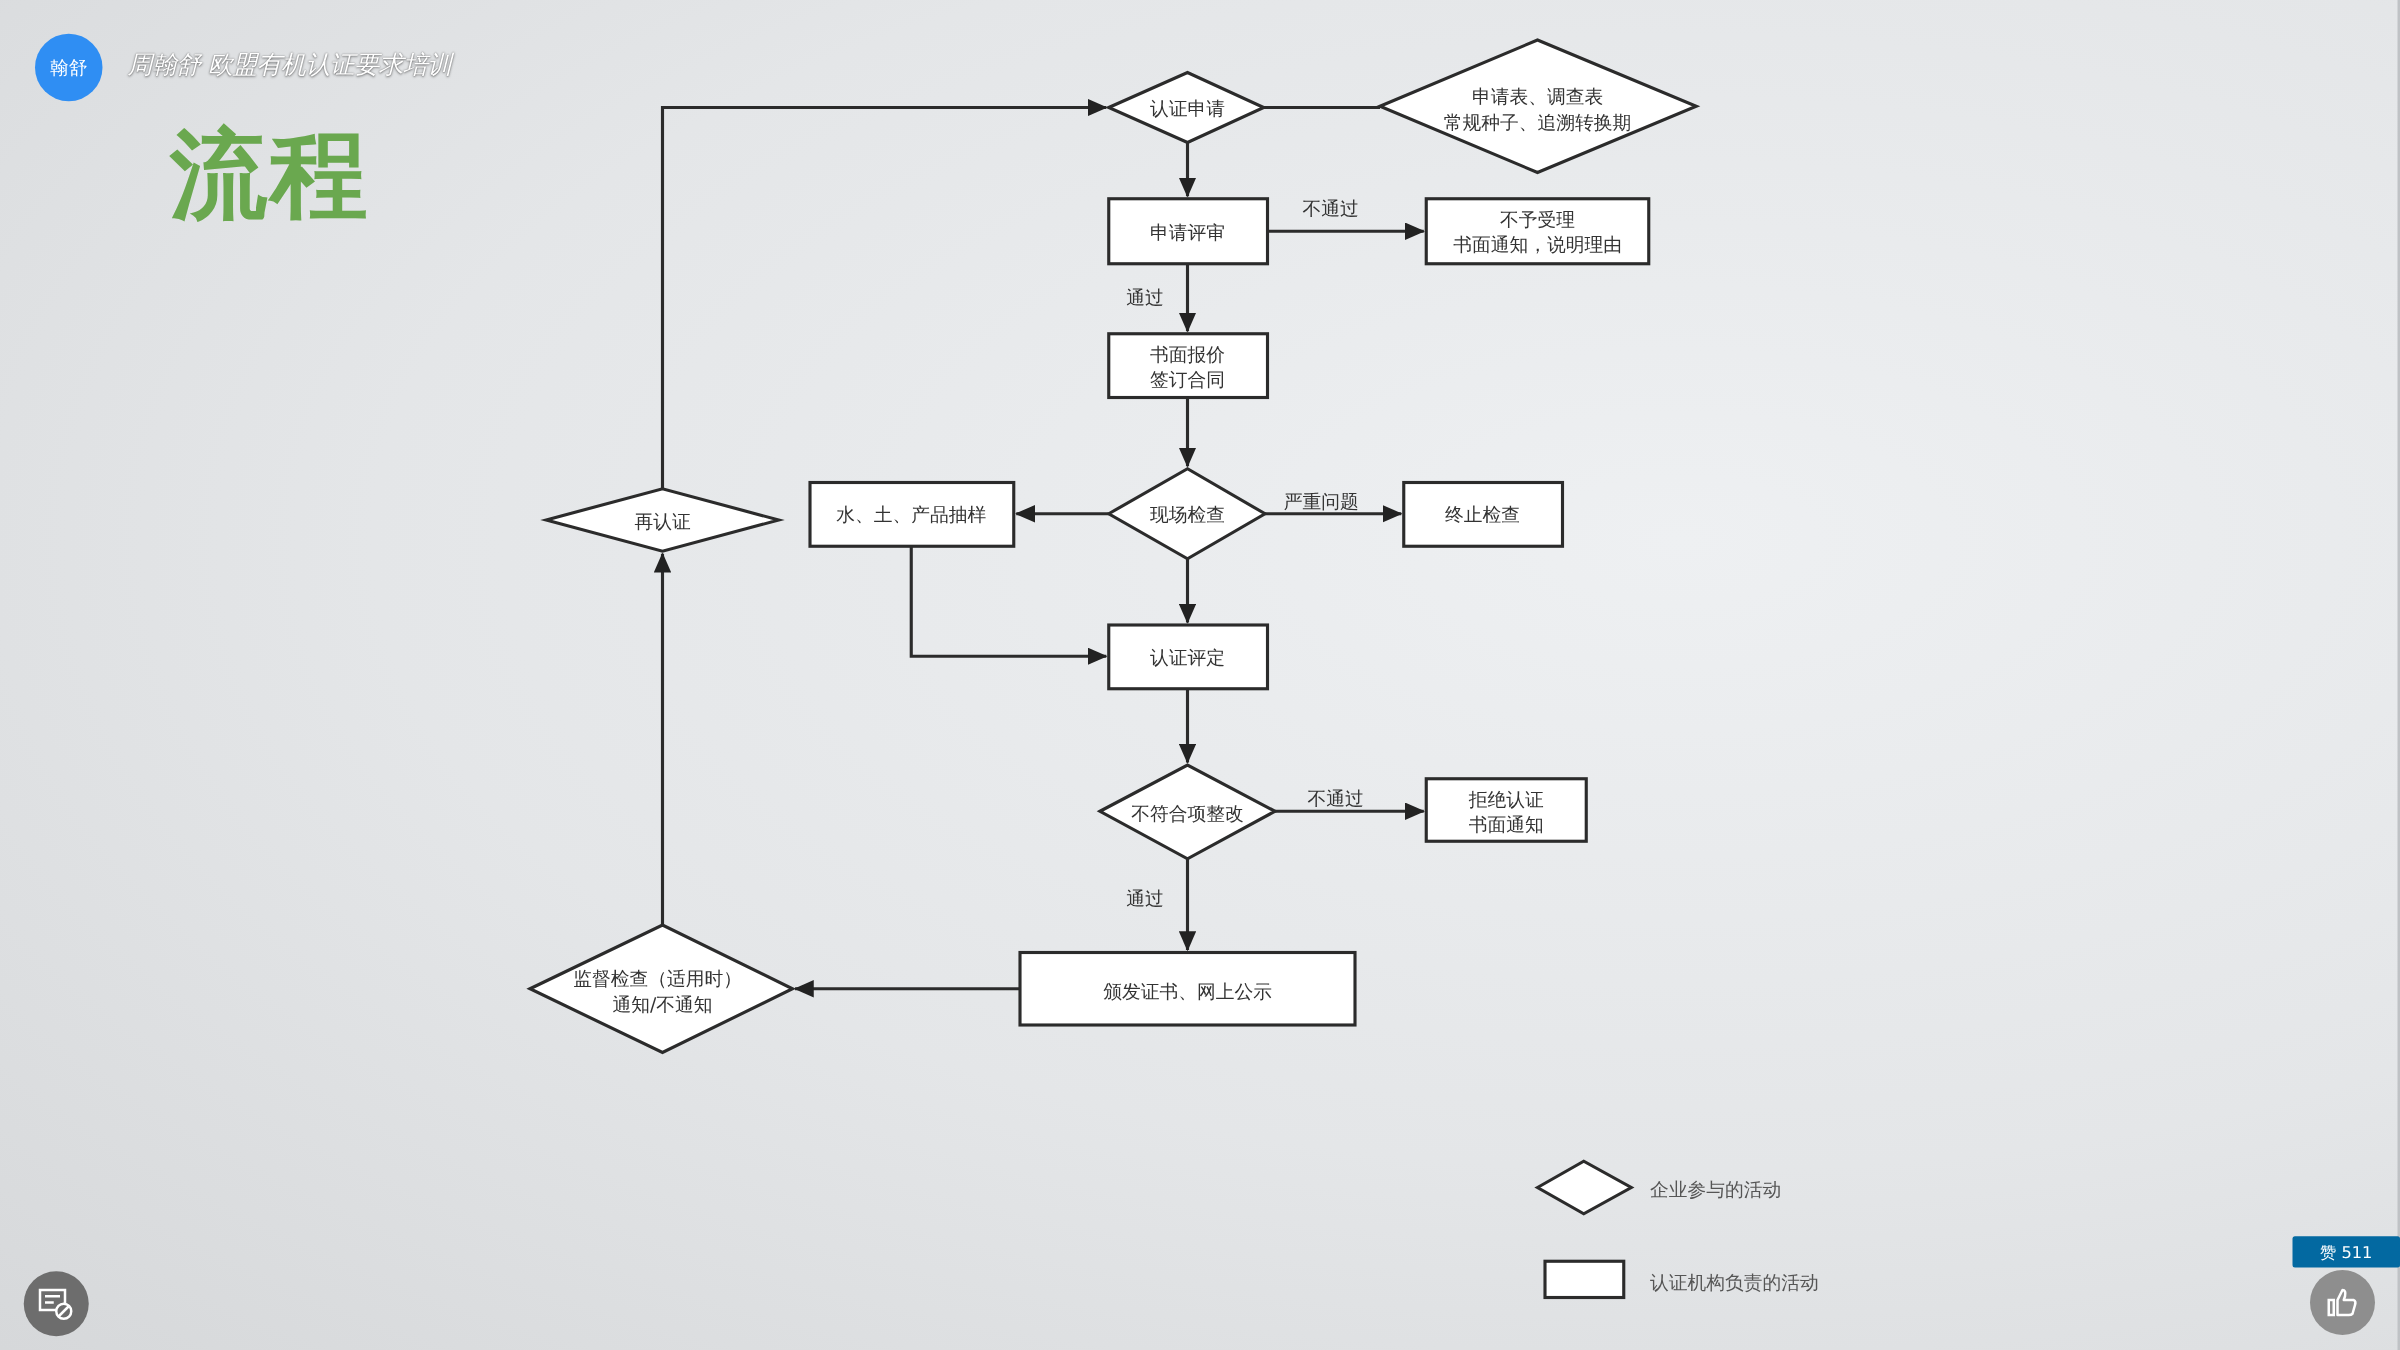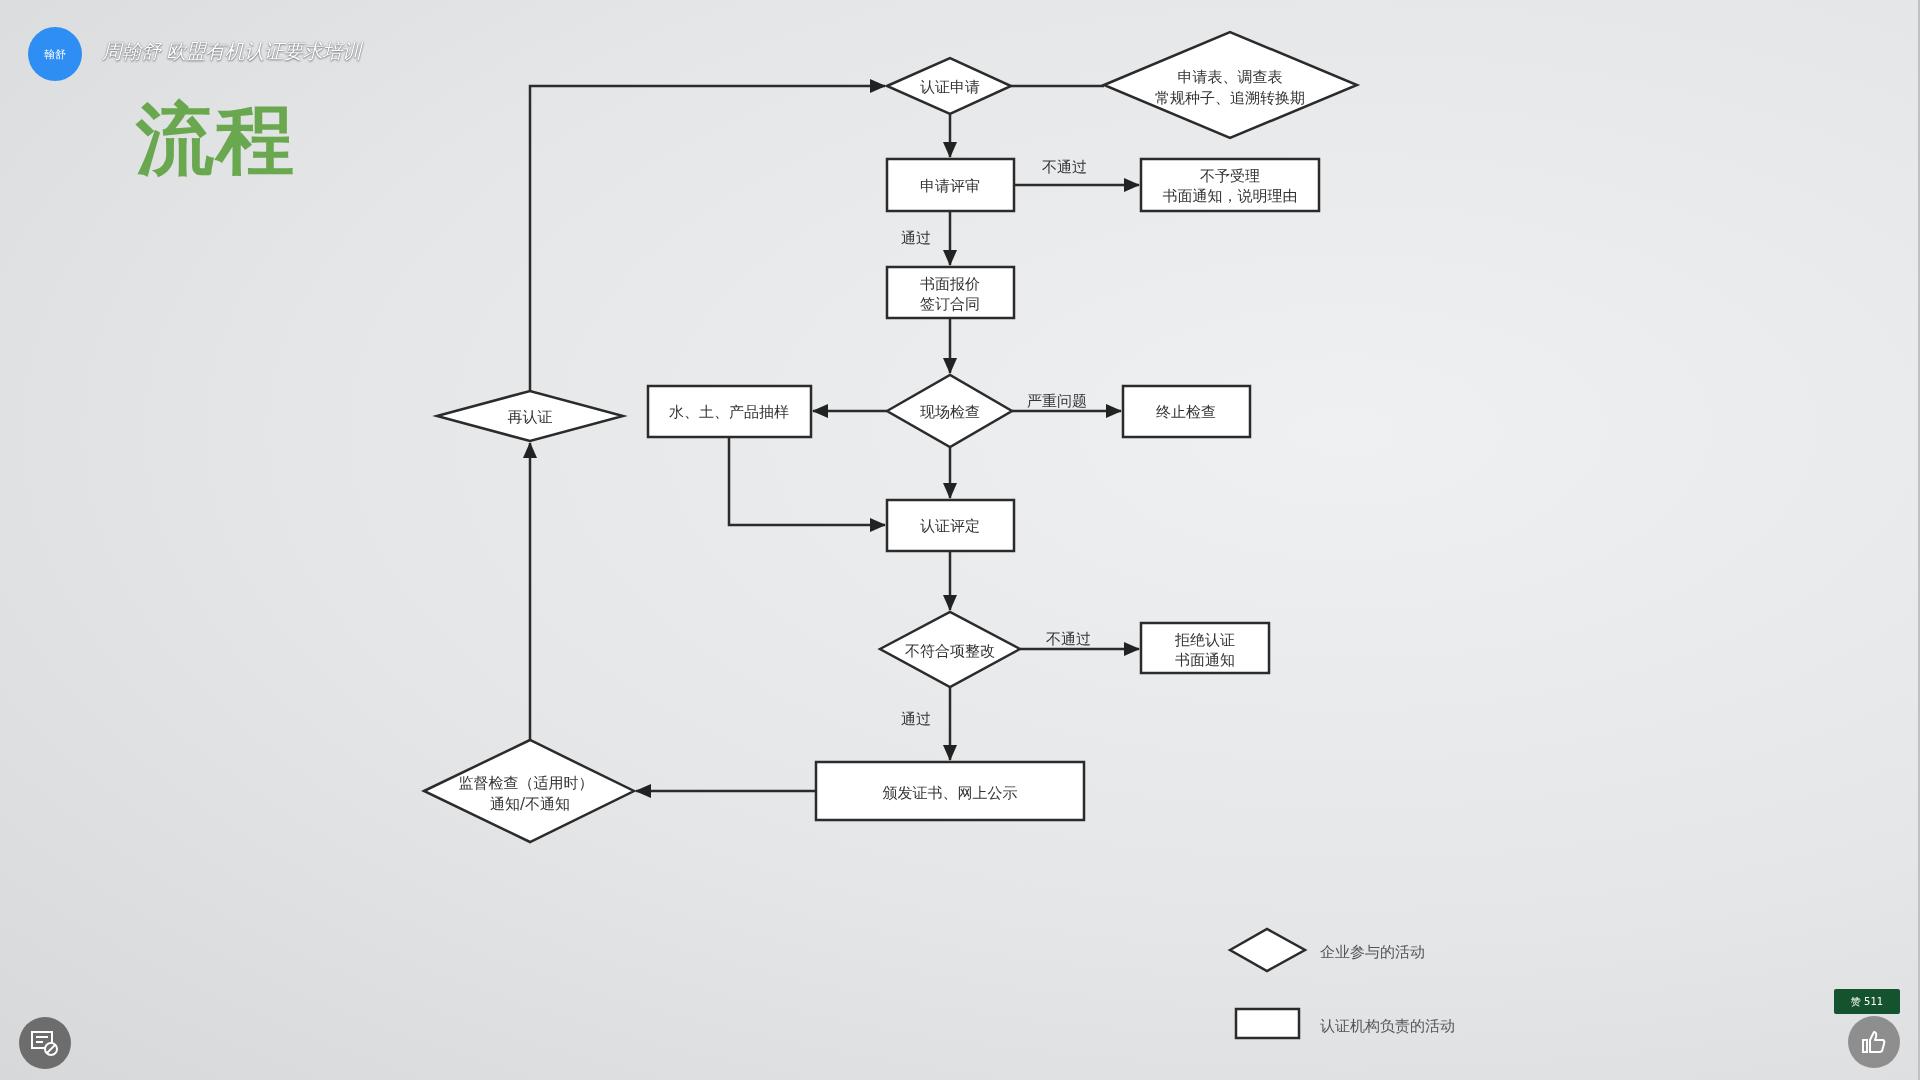--- a/index.html
+++ b/index.html
@@ -1,31 +1,31 @@
 <!DOCTYPE html>
 <html><head>
 <meta charset="utf-8">
 <style>
   html,body{margin:0;padding:0;}
   body{width:1920px;height:1080px;overflow:hidden;position:relative;
     background:radial-gradient(ellipse at 70% 40%, #eef0f2 0%, #e4e6e8 55%, #d6d8da 100%);
     font-family:"DejaVu Sans","Liberation Sans",sans-serif;}
   .right-edge{position:absolute;right:0;top:0;width:2px;height:1080px;background:#bfc2c5;}
   .avatar{position:absolute;left:28px;top:27px;width:54px;height:54px;border-radius:50%;
-    background:#2f8ef3;color:#fff;font-size:11px;display:flex;align-items:center;justify-content:center;}
+    background:#2f8ef3;color:#fff;font-size:15px;display:flex;align-items:center;justify-content:center;}
   .title{position:absolute;left:102px;top:38px;font-size:20px;color:#ffffff;
     text-shadow:0 1px 2px rgba(0,0,0,.45),0 0 1px rgba(0,0,0,.5);letter-spacing:-0.5px;font-style:italic;}
   .slide-heading{position:absolute;left:136px;top:88px;font-size:78px;font-weight:bold;color:#6aa84f;
     font-family:Liberation Sans, sans-serif;letter-spacing:2px;}
   svg.flow{position:absolute;left:0;top:0;}
   .node-text{font-size:15px;fill:#333;font-family:"DejaVu Sans","Liberation Sans",sans-serif;}
   .edge-text{font-size:15px;fill:#333;font-family:"DejaVu Sans","Liberation Sans",sans-serif;}
   .legend-text{font-size:15px;fill:#555;font-family:"DejaVu Sans","Liberation Sans",sans-serif;}
-  .like-badge{position:absolute;left:1834px;top:989px;width:66px;height:25px;background:#14532d;
-    color:#fff;font-size:10px;display:flex;align-items:center;justify-content:center;border-radius:2px;}
+  .like-badge{position:absolute;left:1834px;top:989px;width:86px;height:25px;background:#0369a1;
+    color:#fff;font-size:13px;display:flex;align-items:center;justify-content:center;border-radius:2px;}
   .like-btn{position:absolute;left:1848px;top:1016px;width:52px;height:52px;border-radius:50%;
     background:#8e8e8e;display:flex;align-items:center;justify-content:center;}
   .danmaku-btn{position:absolute;left:19px;top:1017px;width:52px;height:52px;border-radius:50%;
     background:#6d6d6d;display:flex;align-items:center;justify-content:center;}
 </style>
 </head>
 <body>
 
 <div class="right-edge"></div>
 

